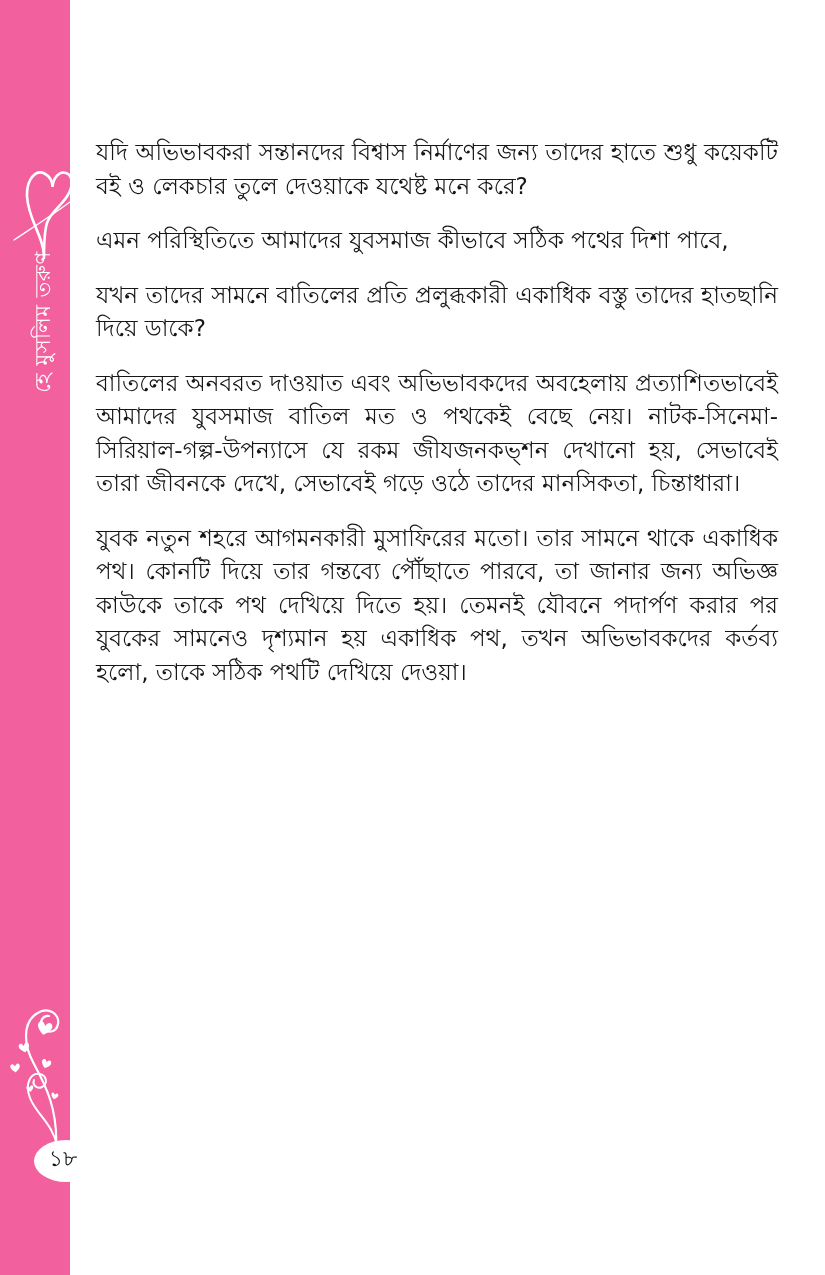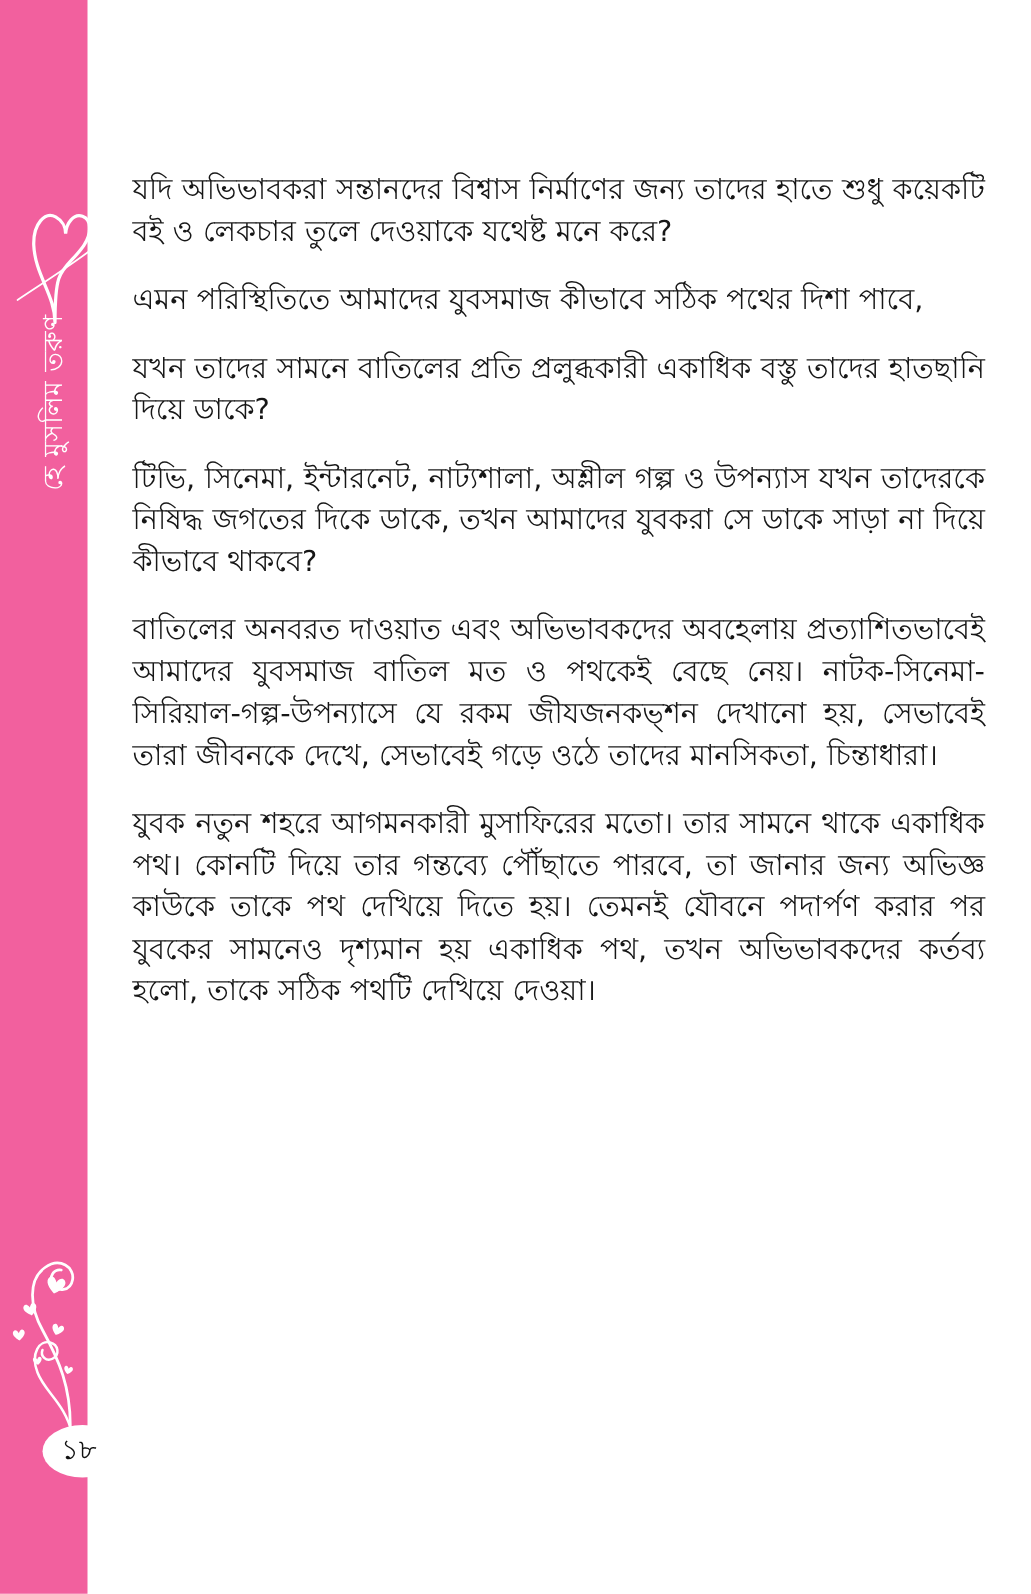--- a/index.html
+++ b/index.html
@@ -58,26 +58,27 @@
     border-radius: 50%;
     display: flex;
     align-items: center;
     justify-content: center;
   }
   .page-number-badge span {
     color: #111111;
     font-size: 22px;
     line-height: 1;
     padding-right: 6px;
+    font-family: Liberation Mono, monospace;
   }
 
   
   .content {
     position: absolute;
-    left: 106px;
+    left: 96px;
     top: 136px;
     width: 682px;
     color: #161616;
   }
   .content p {
     margin: 0 0 21px 0;
     font-size: 23px;
     line-height: 33.5px;
     text-align: justify;
     text-justify: inter-word;
@@ -123,16 +124,15 @@
   
   <div class="page-number-badge">
     <span>১৮</span>
   </div>
 </aside>
 
 <main class="content">
   <p>যদি অভিভাবকরা সন্তানদের বিশ্বাস নির্মাণের জন্য তাদের হাতে শুধু কয়েকটি বই ও লেকচার তুলে দেওয়াকে যথেষ্ট মনে করে?</p>
   <p>এমন পরিস্থিতিতে আমাদের যুবসমাজ কীভাবে সঠিক পথের দিশা পাবে,</p>
   <p>যখন তাদের সামনে বাতিলের প্রতি প্রলুব্ধকারী একাধিক বস্তু তাদের হাতছানি দিয়ে ডাকে?</p>
-  <p>টিভি, সিনেমা, ইন্টারনেট, নাট্যশালা, অশ্লীল গল্প ও উপন্যাস যখন তাদেরকে নিষিদ্ধ জগতের দিকে ডাকে, তখন আমাদের যুবকরা সে ডাকে সাড়া না দিয়ে কীভাবে থাকবে?</p>
   <p>বাতিলের অনবরত দাওয়াত এবং অভিভাবকদের অবহেলায় প্রত্যাশিতভাবেই আমাদের যুবসমাজ বাতিল মত ও পথকেই বেছে নেয়। নাটক-সিনেমা-সিরিয়াল-গল্প-উপন্যাসে যে রকম জীযজনকভ্শন দেখানো হয়, সেভাবেই তারা জীবনকে দেখে, সেভাবেই গড়ে ওঠে তাদের মানসিকতা, চিন্তাধারা।</p>
   <p>যুবক নতুন শহরে আগমনকারী মুসাফিরের মতো। তার সামনে থাকে একাধিক পথ। কোনটি দিয়ে তার গন্তব্যে পৌঁছাতে পারবে, তা জানার জন্য অভিজ্ঞ কাউকে তাকে পথ দেখিয়ে দিতে হয়। তেমনই যৌবনে পদার্পণ করার পর যুবকের সামনেও দৃশ্যমান হয় একাধিক পথ, তখন অভিভাবকদের কর্তব্য হলো, তাকে সঠিক পথটি দেখিয়ে দেওয়া।</p>
 </main>
 
 </body></html>

